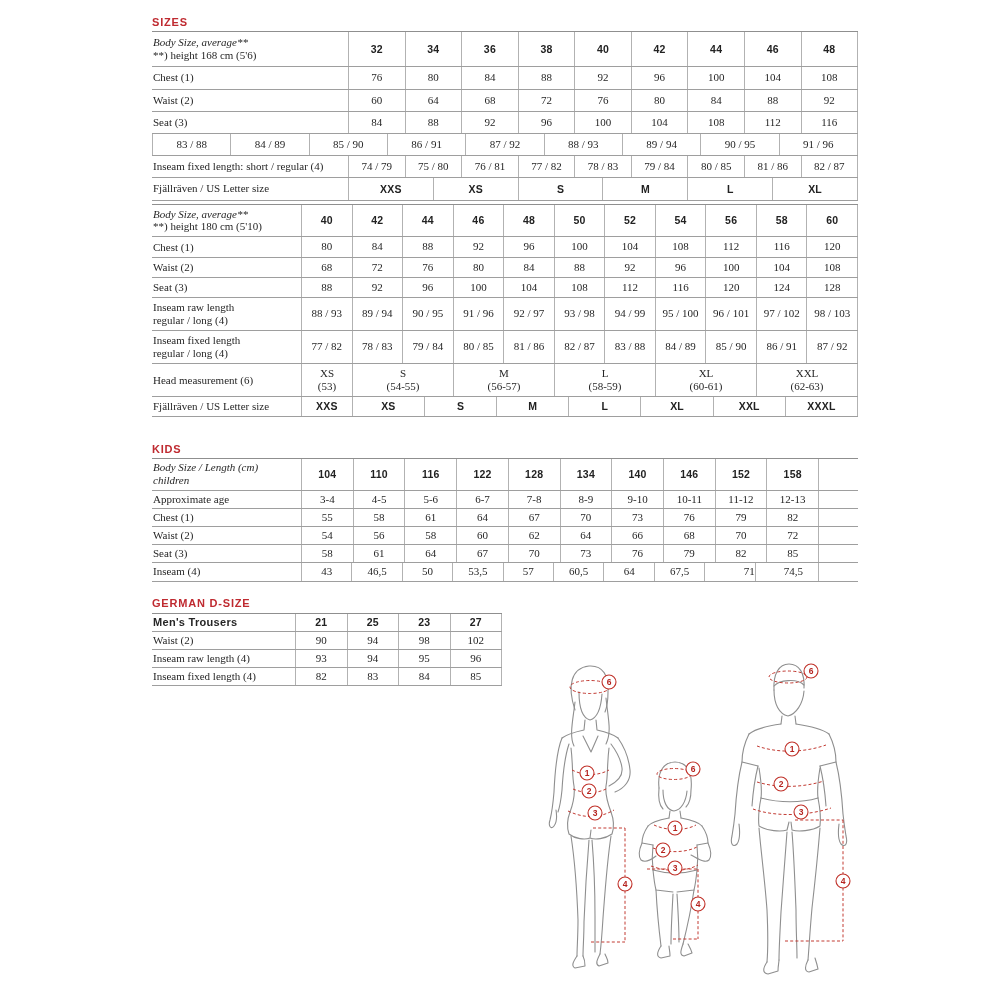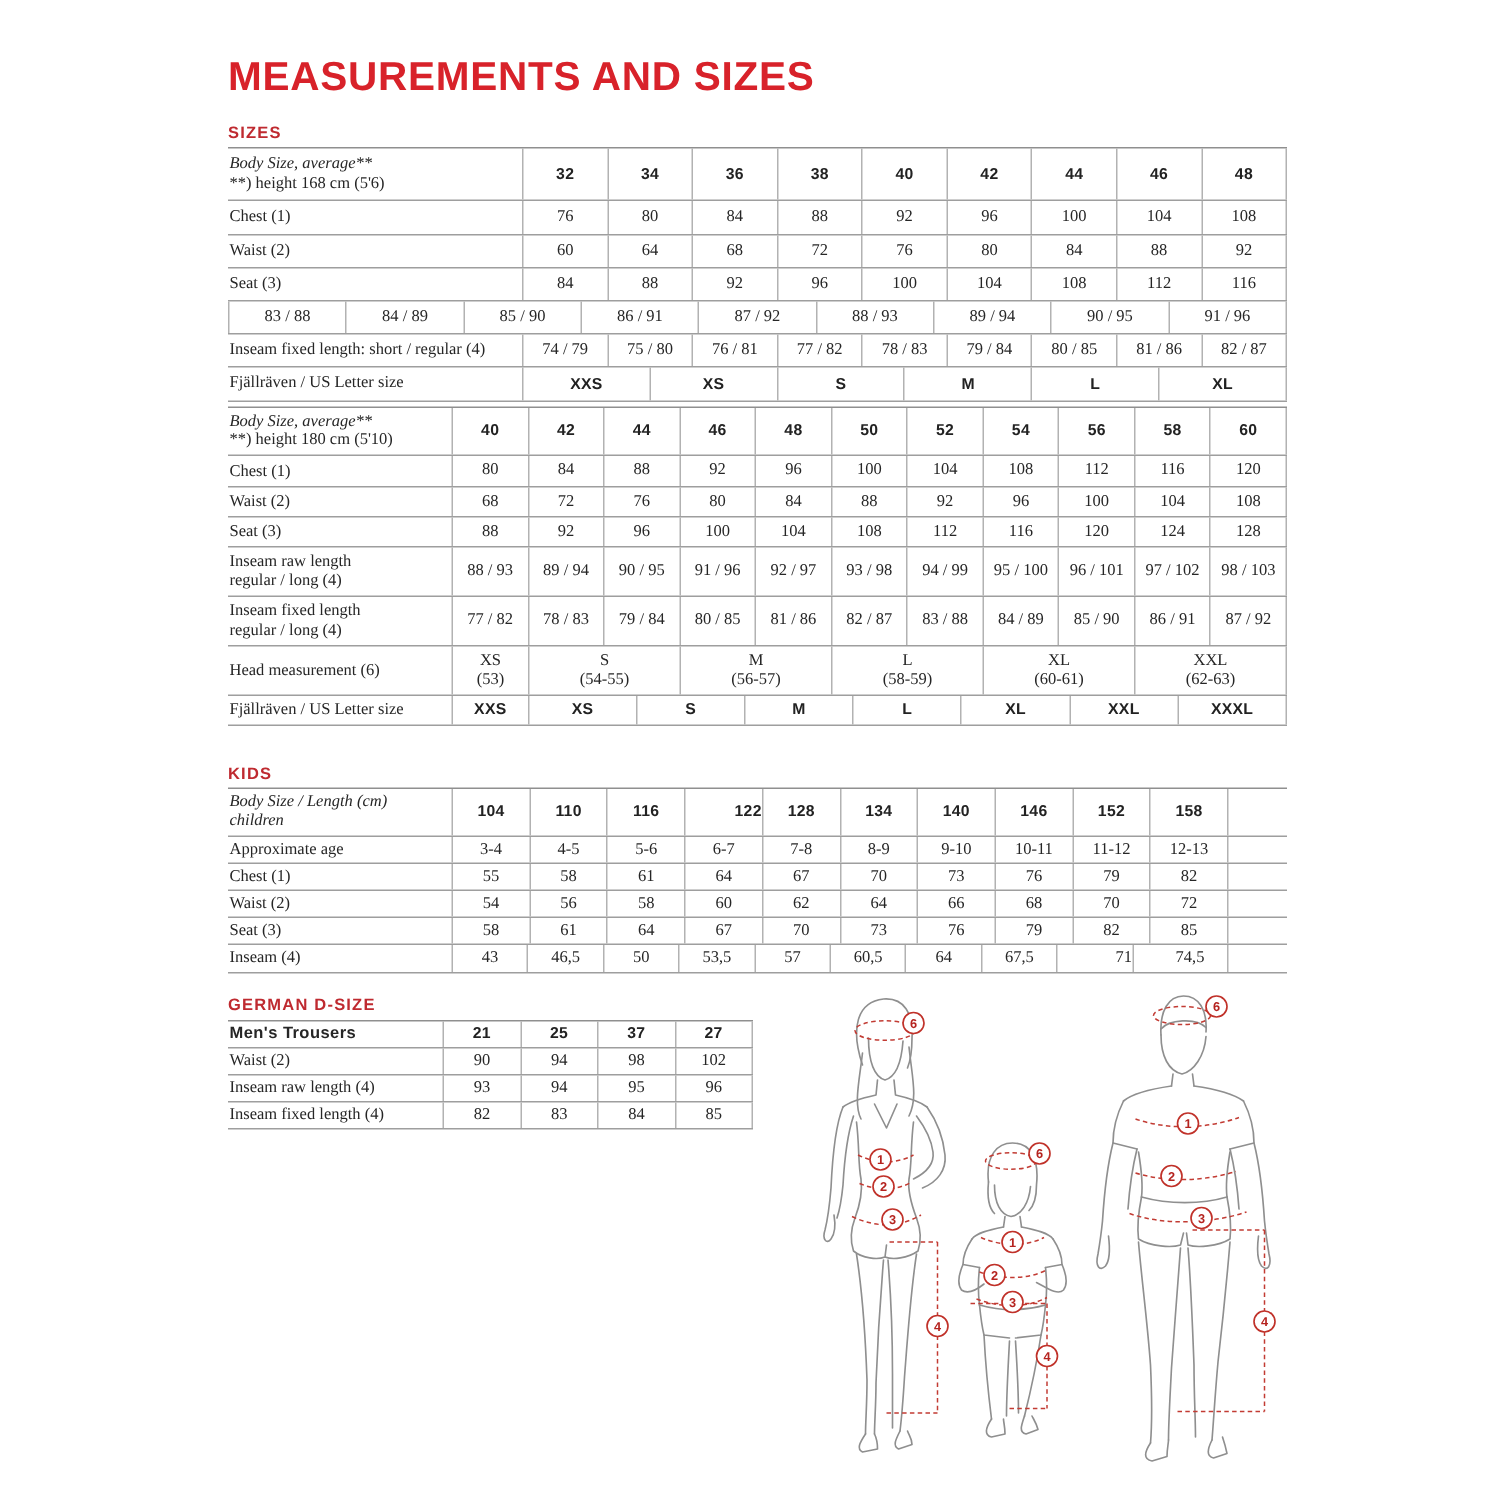--- a/index.html
+++ b/index.html
@@ -51,21 +51,20 @@
   .figures{position:absolute;left:545px;top:652px;width:330px;height:345px;}
   .outline{fill:none;stroke:#8f8f8f;stroke-width:1.1;stroke-linecap:round;stroke-linejoin:round;}
   .meas{fill:none;stroke:#c23b33;stroke-width:1;stroke-dasharray:3 2.2;}
   .badge circle{fill:#ffffff;stroke:#c03129;stroke-width:1.1;}
   .badge text{fill:#b5231f;font-family:"Liberation Sans",sans-serif;font-weight:bold;font-size:8.5px;text-anchor:middle;}
 </style>
 </head>
 <body>
 
 <div class="content">
-  <div class="title">MEASUREMENTS AND SIZES</div>
 
   <div class="sec sec-women">SIZES</div>
   <div class="tbl t-women">
       <div class="row">
         <div class="lab ital1">
           <div>Body Size, average**</div>
           <div>**) height 168 cm (5'6)</div>
         </div>
         <div class="cell bold" style="flex: 1 1 0%;">
           <div>32</div>
@@ -577,21 +576,21 @@
         </div>
         <div class="cell bold" style="flex: 1 1 0%;">
           <div>104</div>
         </div>
         <div class="cell bold" style="flex: 1 1 0%;">
           <div>110</div>
         </div>
         <div class="cell bold" style="flex: 1 1 0%;">
           <div>116</div>
         </div>
-        <div class="cell bold" style="flex: 1 1 0%; align-items: flex-end;">
+        <div class="cell bold" style="flex: 1 1 0%;">
           <div>122</div>
         </div>
         <div class="cell bold" style="flex: 1 1 0%;">
           <div>128</div>
         </div>
         <div class="cell bold" style="flex: 1 1 0%;">
           <div>134</div>
         </div>
         <div class="cell bold" style="flex: 1 1 0%;">
           <div>140</div>
@@ -795,21 +794,21 @@
         <div class="lab bsans">
           <div>Men's Trousers</div>
         </div>
         <div class="cell bold" style="flex: 1 1 0%;">
           <div>21</div>
         </div>
         <div class="cell bold" style="flex: 1 1 0%;">
           <div>25</div>
         </div>
         <div class="cell bold" style="flex: 1 1 0%;">
-          <div>37</div>
+          <div>23</div>
         </div>
         <div class="cell bold" style="flex: 1 1 0%;">
           <div>27</div>
         </div>
       </div>
       <div class="row">
         <div class="lab">
           <div>Waist (2)</div>
         </div>
         <div class="cell" style="flex: 1 1 0%;">

